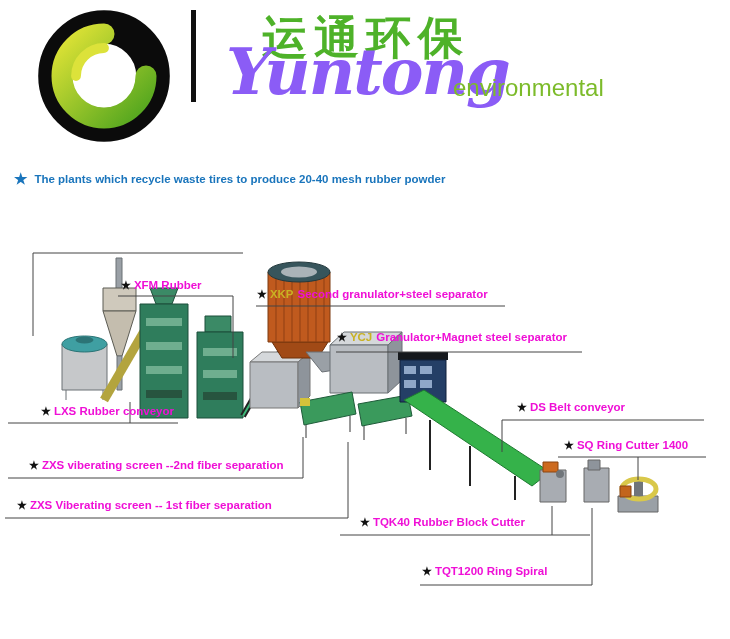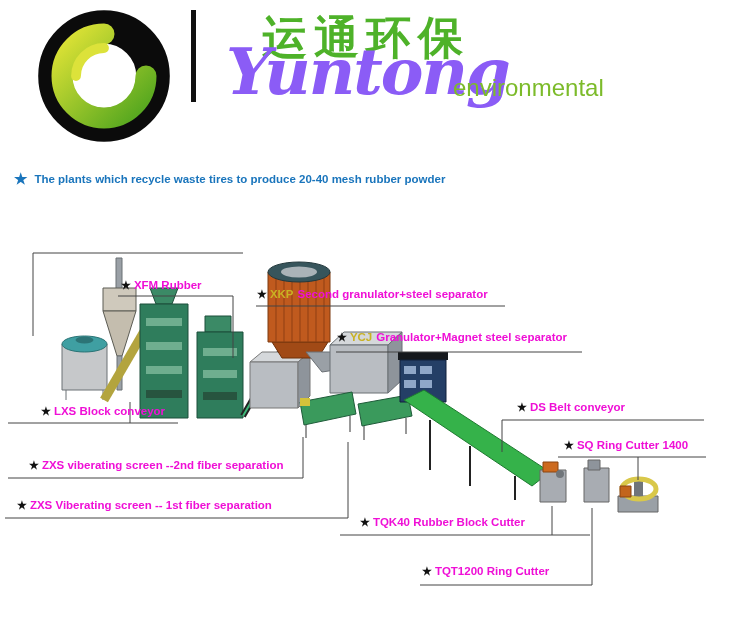--- a/index.html
+++ b/index.html
@@ -191,21 +191,21 @@
 
   <div class="lbl" style="left:337px;top:331px">
     <span class="star">★</span><span class="model">YCJ</span><span>Granulator+Magnet steel separator</span>
   </div>
 
   <div class="lbl" style="left:257px;top:288px">
     <span class="star">★</span><span class="model">XKP</span><span>Second granulator+steel separator</span>
   </div>
 
   <div class="lbl" style="left:41px;top:405px">
-    <span class="star">★</span><span>LXS  Block conveyor</span>
+    <span class="star">★</span><span>LXS  Rubber conveyor</span>
   </div>
 
   <div class="lbl" style="left:29px;top:459px">
     <span class="star">★</span><span>ZXS  viberating screen  --2nd fiber separation</span>
   </div>
 
   <div class="lbl" style="left:17px;top:499px">
     <span class="star">★</span><span>ZXS Viberating screen -- 1st fiber separation</span>
   </div>
 
@@ -215,16 +215,16 @@
 
   <div class="lbl" style="left:564px;top:439px">
     <span class="star">★</span><span>SQ  Ring Cutter  1400</span>
   </div>
 
   <div class="lbl" style="left:360px;top:516px">
     <span class="star">★</span><span>TQK40 Rubber Block Cutter</span>
   </div>
 
   <div class="lbl" style="left:422px;top:565px">
-    <span class="star">★</span><span>TQT1200  Ring Cutter</span>
+    <span class="star">★</span><span>TQT1200  Ring Spiral</span>
   </div>
 
 </div>
 
 </body></html>

